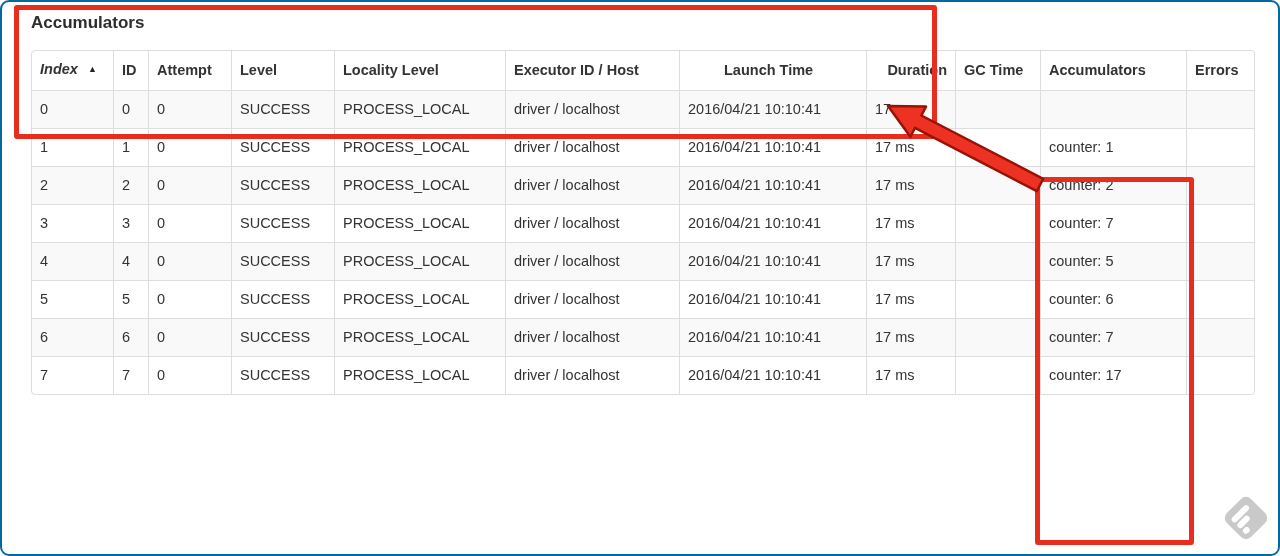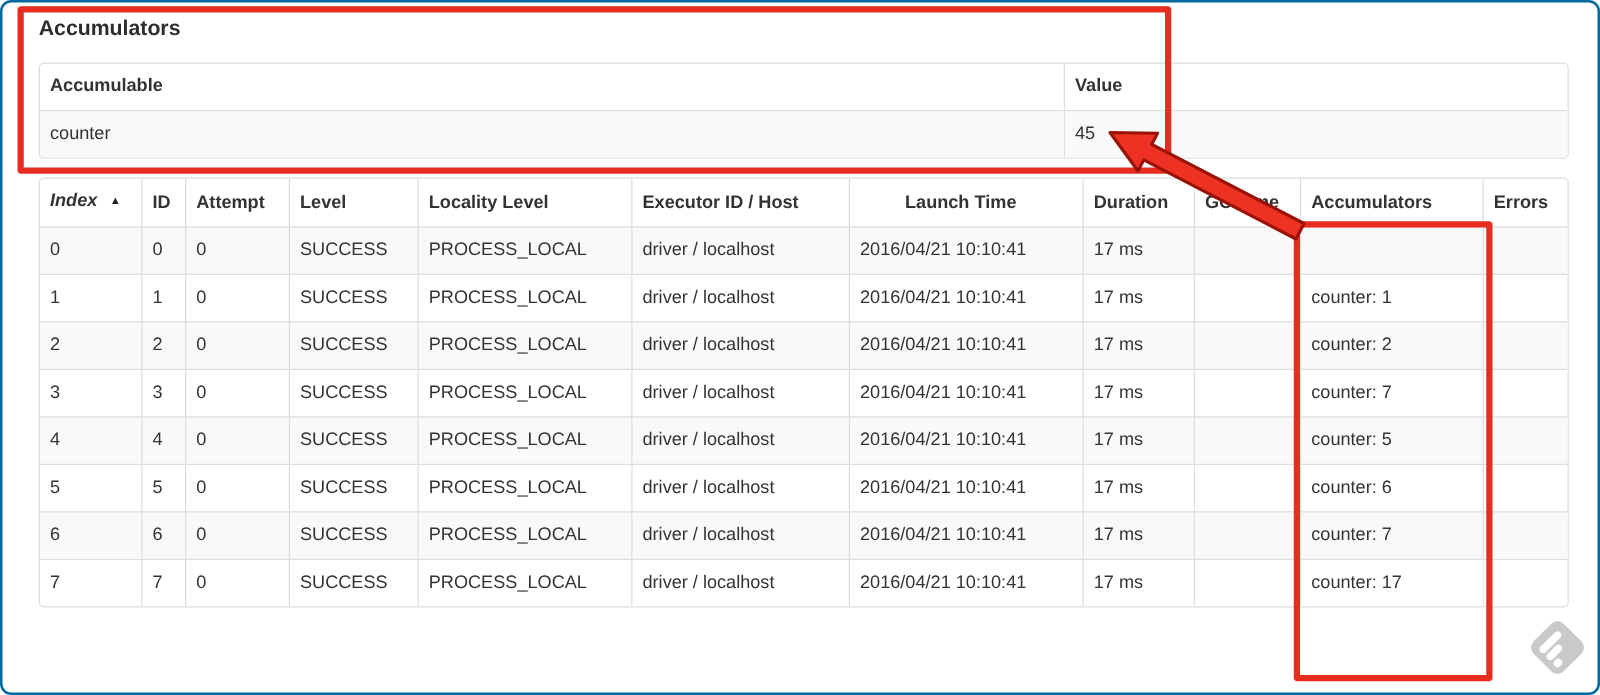--- a/index.html
+++ b/index.html
@@ -46,21 +46,21 @@
   .acc-table th.col-value{width:403px;}
 
   
   .tasks-table th.c0{width:81px;font-style:italic;}
   .tasks-table th.c1{width:35px;}
   .tasks-table th.c2{width:83px;}
   .tasks-table th.c3{width:103px;}
   .tasks-table th.c4{width:171px;}
   .tasks-table th.c5{width:174px;}
   .tasks-table th.c6{width:187px;padding-left:44px;}
-  .tasks-table th.c7{width:89px;}
+  .tasks-table th.c7{width:89px;text-align:right;}
   .tasks-table th.c8{width:85px;}
   .tasks-table th.c9{width:146px;}
   .tasks-table th.c10{width:68px;}
 
   .tasks-heading{margin-top:30px;}
   .tasks-table{margin-top:12px;}
 
   .sort-icon{font-size:9px;margin-left:10px;position:relative;top:-2px;color:#222;}
 
   
@@ -82,34 +82,20 @@
 </style>
 </head>
 <body>
 
 <div class="page">
 
   <div class="spacer-top"></div>
 
   <div>
     <h2 class="section-title">Accumulators</h2>
-    <table class="data-table acc-table">
-      <thead>
-        <tr>
-          <th class="col-accumulable">Accumulable</th>
-          <th class="col-value">Value</th>
-        </tr>
-      </thead>
-      <tbody>
-          <tr class="striped">
-            <td>counter</td>
-            <td>45</td>
-          </tr>
-        </tbody>
-    </table>
   </div>
 
   <div>
     <table class="data-table tasks-table">
       <thead>
         <tr>
           <th class="c0"><span>Index</span><span class="sort-icon">▲</span></th>
           <th class="c1">ID</th>
           <th class="c2">Attempt</th>
           <th class="c3">Level</th>

